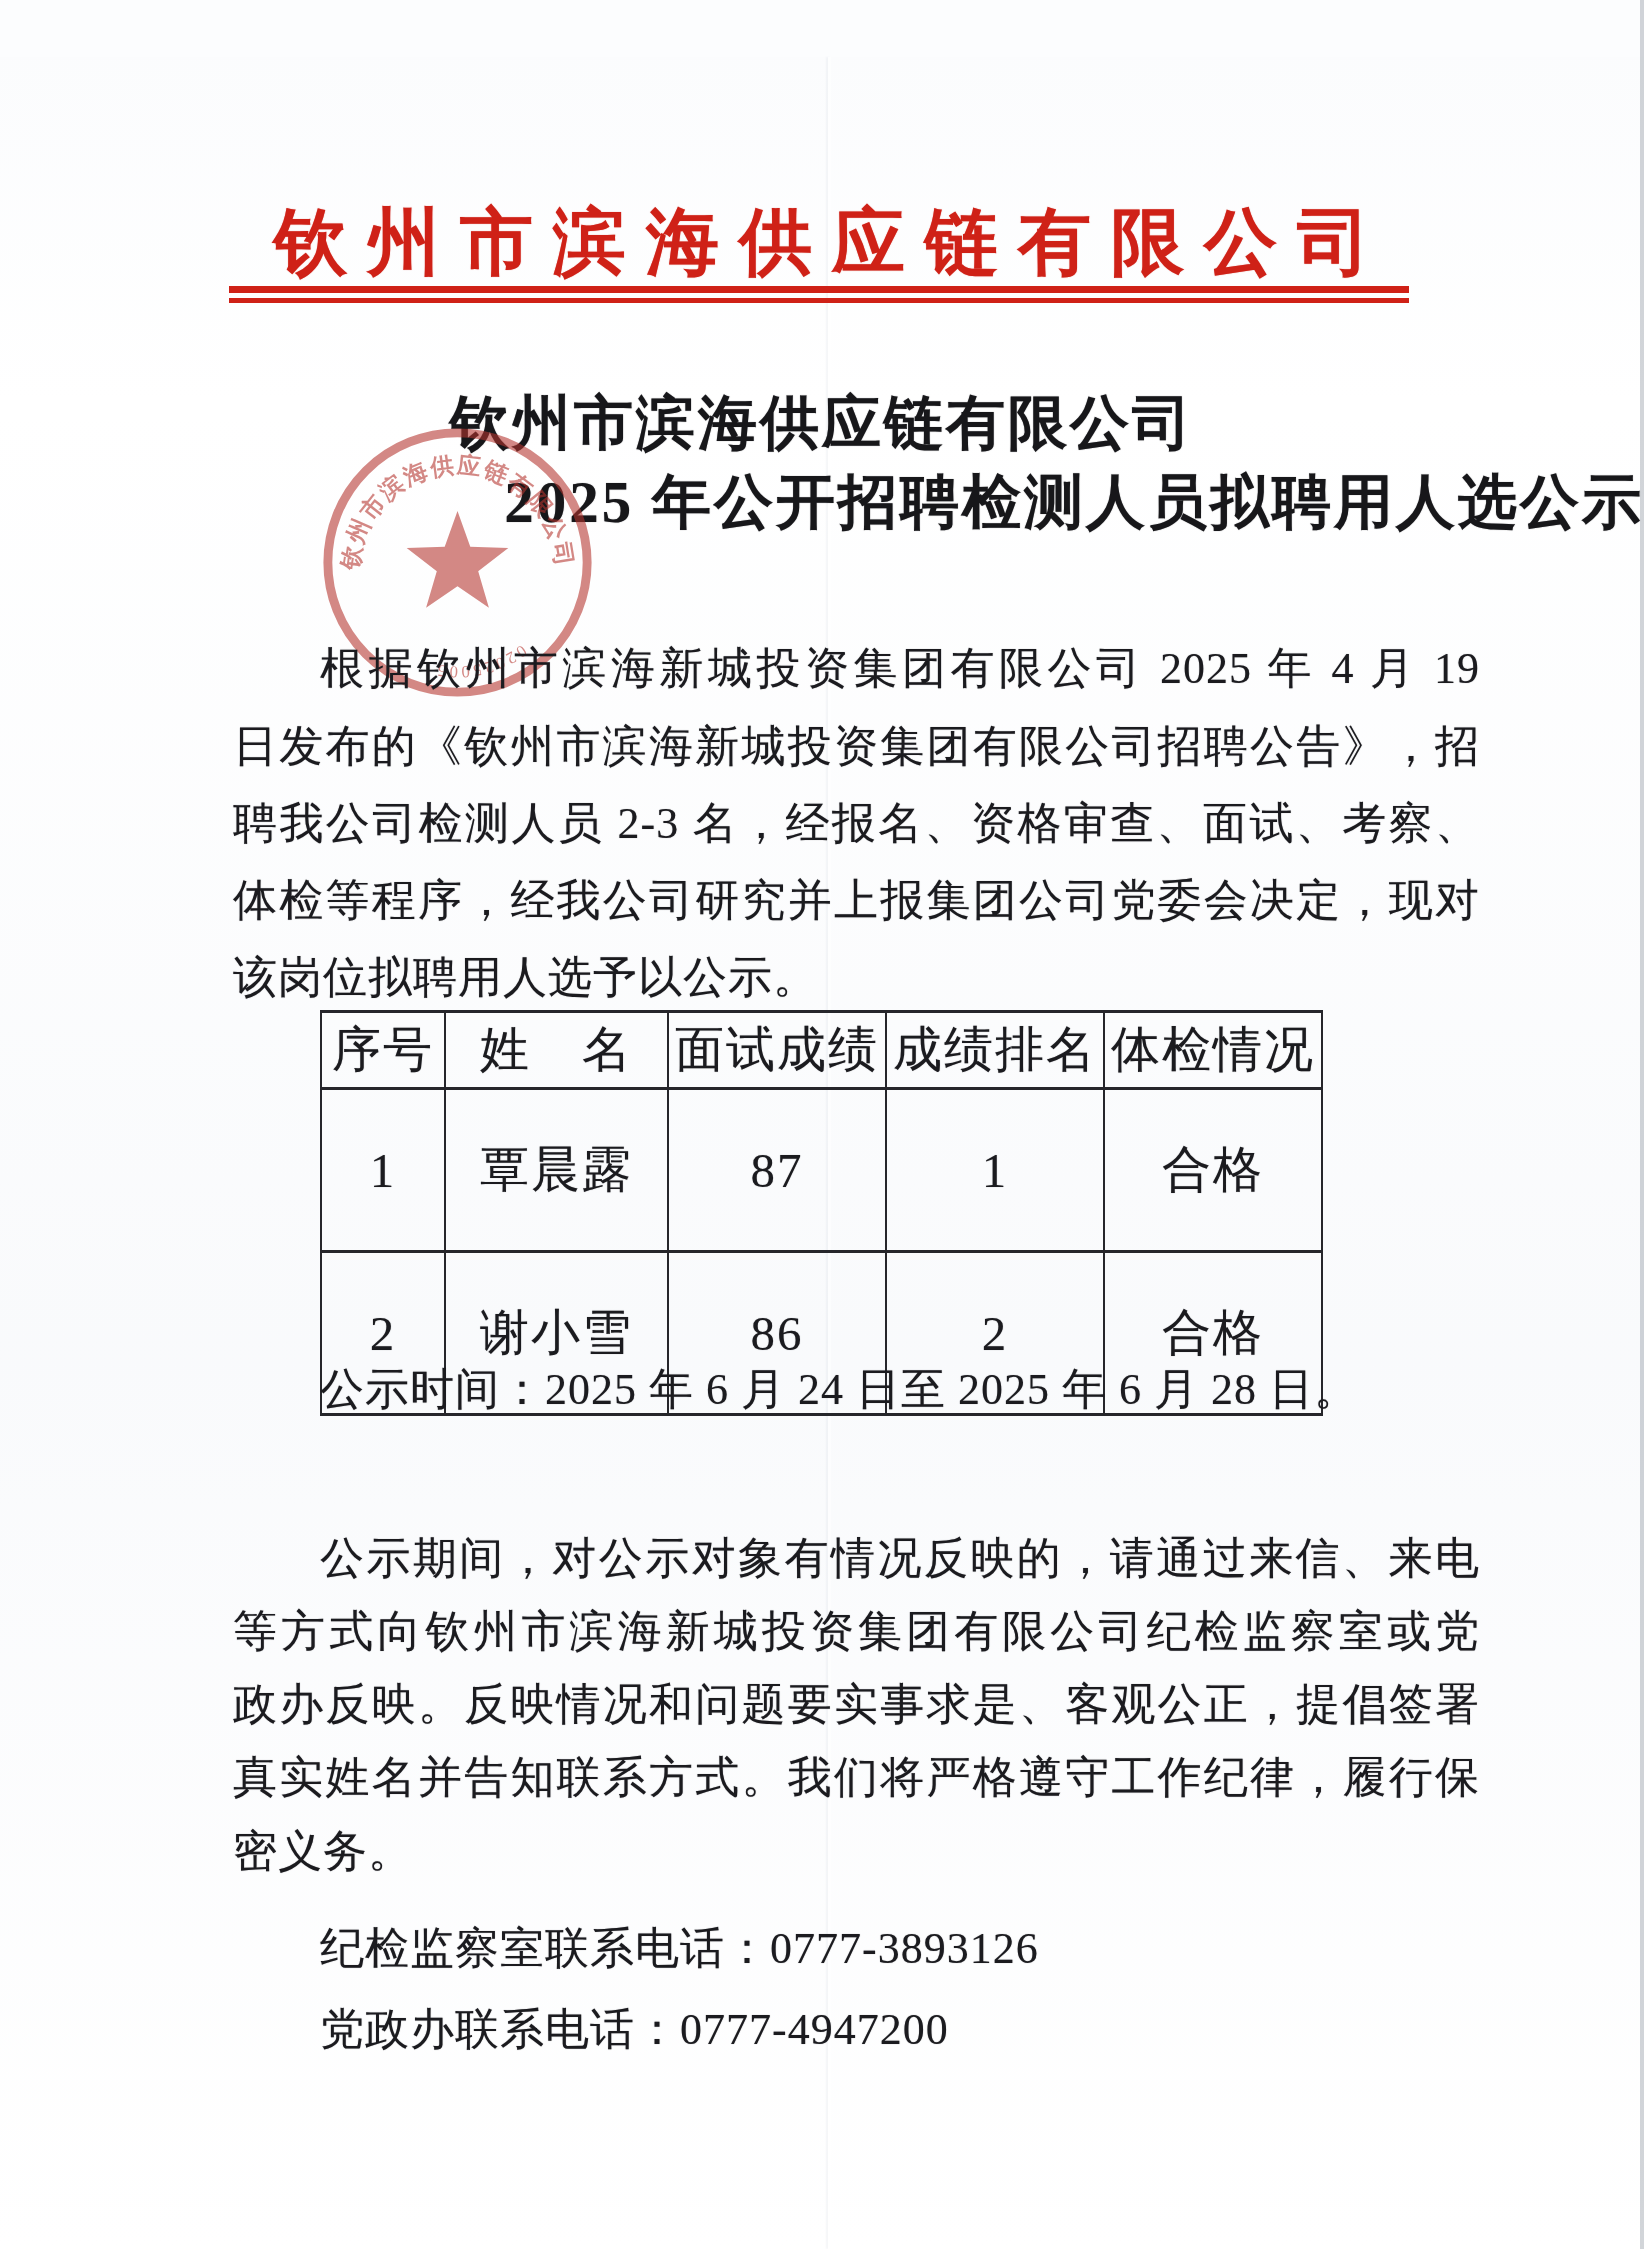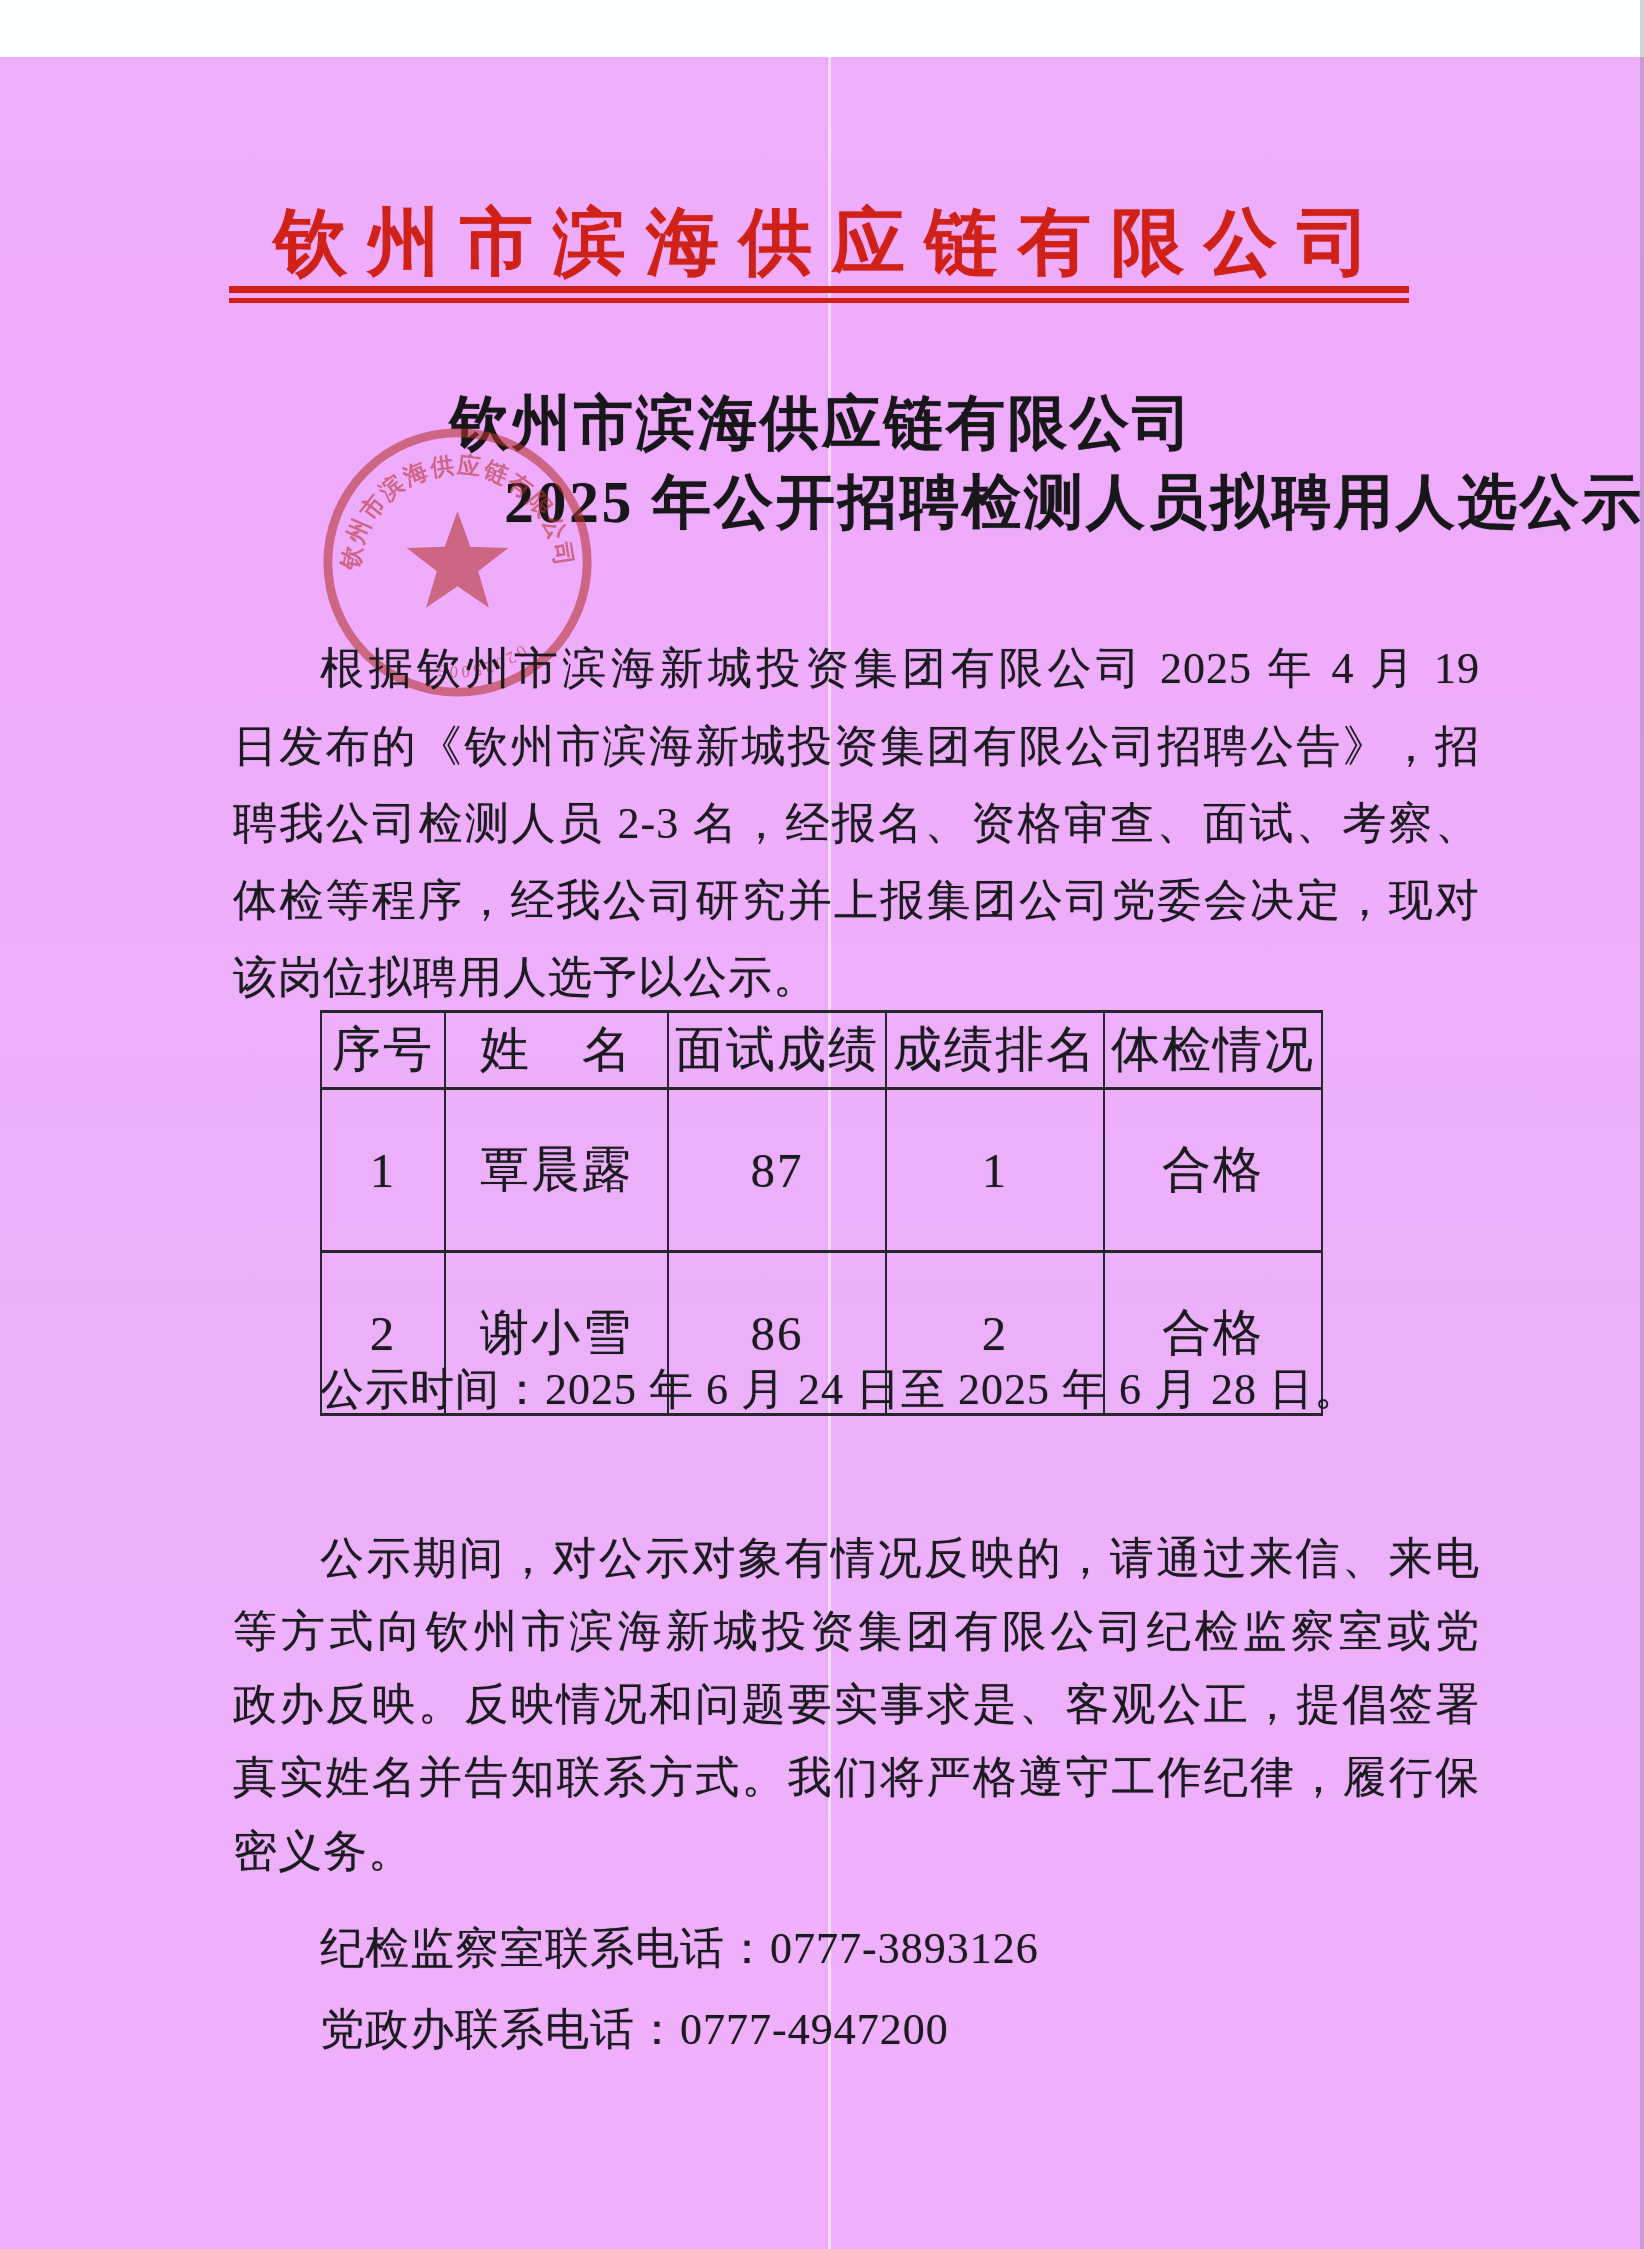--- a/index.html
+++ b/index.html
@@ -1,19 +1,19 @@
 <!DOCTYPE html>
 <html><head>
 <meta charset="utf-8">
 <style>
   html,body{margin:0;padding:0;background:#cfd4da;}
   #page{
     position:relative;
     width:1644px;height:2249px;
-    background:#f0abfc;
+    background:#ffffff;
     overflow:hidden;
     font-family:"Liberation Serif","DejaVu Serif",serif;
     color:#1b1b1f;
   }
   
   .scan-top-strip{position:absolute;left:0;top:0;width:1644px;height:57px;background:#fcfdfe;}
   .scan-right-edge{position:absolute;right:0;top:0;width:4px;height:2249px;background:rgba(95,105,120,0.28);}
   .fold-line{position:absolute;left:828px;top:57px;width:3px;height:2192px;background:rgba(255,255,255,0.55);box-shadow:-2px 0 2px rgba(120,130,150,0.07);}
   .paper-tint{position:absolute;inset:0;background:
     linear-gradient(180deg, rgba(210,220,235,0.10) 0%, rgba(255,255,255,0.0) 18%, rgba(205,215,230,0.12) 60%, rgba(255,255,255,0.05) 100%);}

